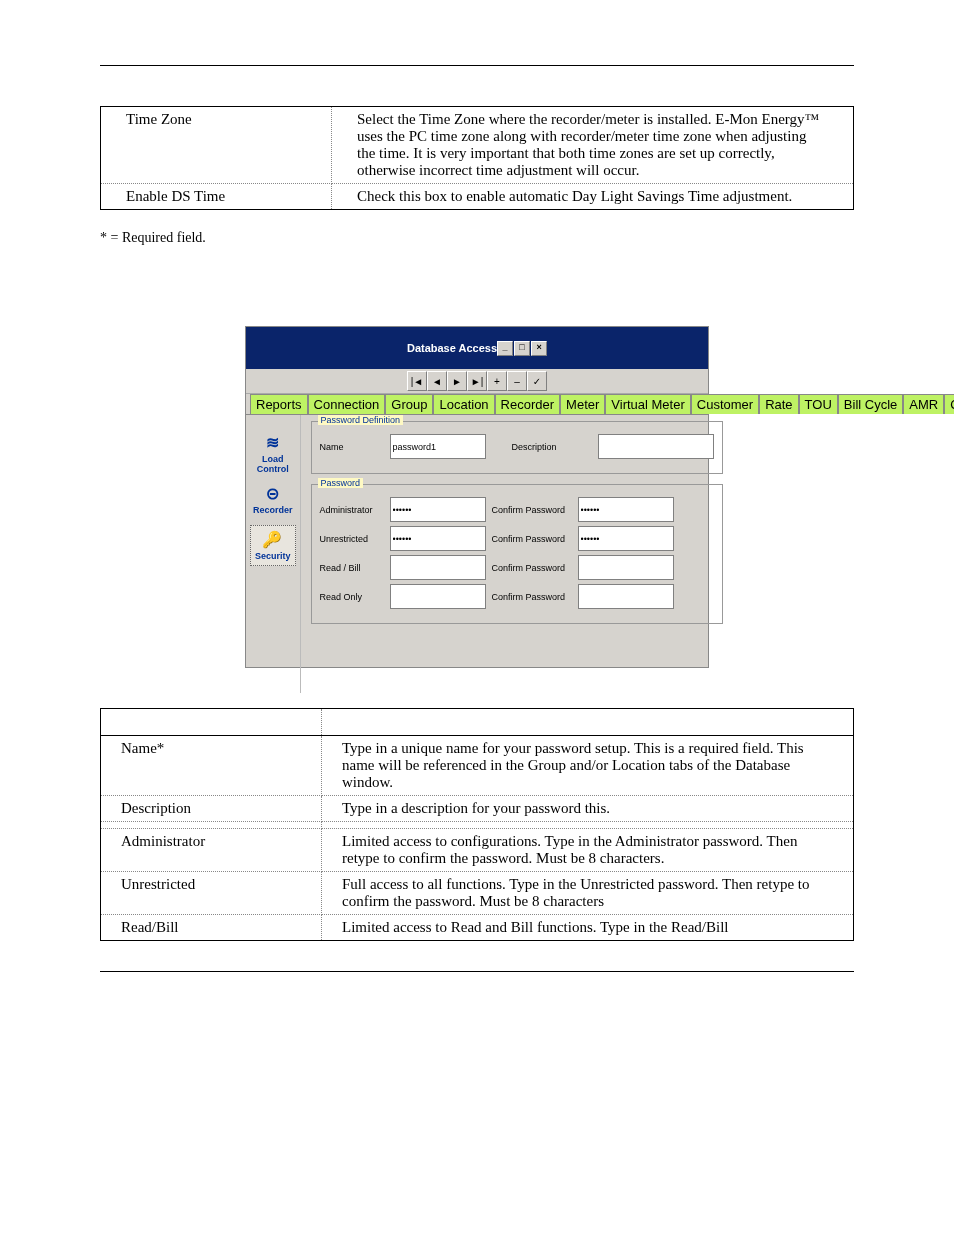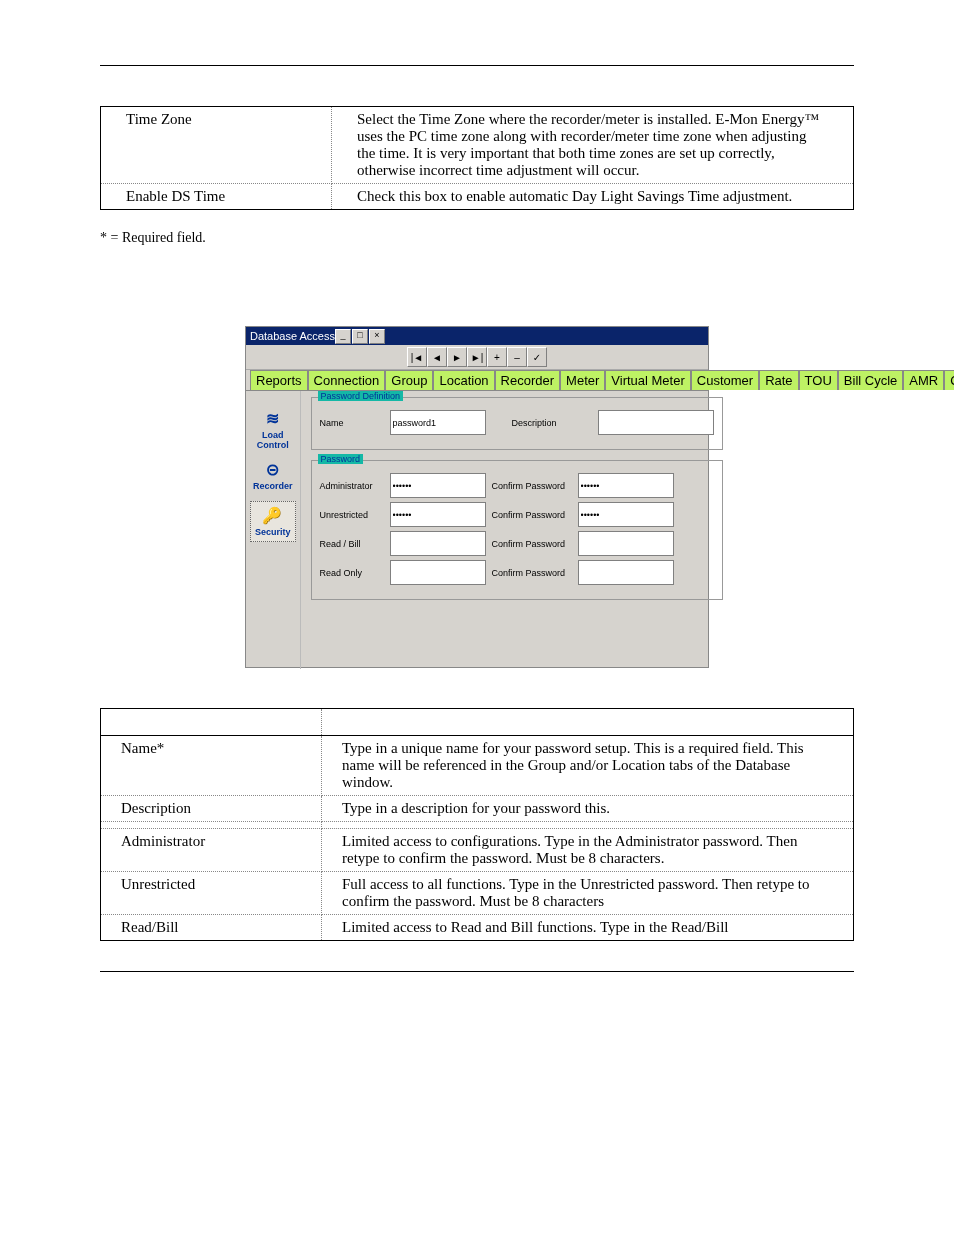--- a/index.html
+++ b/index.html
@@ -8,36 +8,36 @@
   .content{margin:0 100px}
   .tbl1{width:100%;border-collapse:collapse;margin-top:40px;border:1px solid #000}
   .tbl1 td{vertical-align:top;padding:4px 25px;font-size:15px}
   .tbl1 .lc{width:180px;border-right:1px dotted #888;border-bottom:1px dotted #888}
   .tbl1 .rc{border-bottom:1px dotted #888}
   .tbl1 tr:last-child td{border-bottom:none}
   .req{margin-top:20px;font-size:14px}
   .para{margin-top:70px;font-size:15px;line-height:1.3}
   
   .shot{width:462px;height:340px;margin:80px auto 0 auto;border:1px solid #888;background:#d6d3ce;font-family:Tahoma,Arial,sans-serif;font-size:10px;color:#000;position:relative}
-  .titlebar{background:#0a246a;color:#fff;height:18px;line-height:18px;padding:0 4px;display:flex;justify-content:flex-start;align-items:center;font-weight:normal;font-size:11px}
+  .titlebar{background:#0a246a;color:#fff;height:18px;line-height:18px;padding:12px 4px;display:flex;justify-content:center;align-items:center;font-weight:bold;font-size:11px}
   .winbtns{display:flex;gap:1px}
   .winbtn{width:14px;height:13px;background:#d6d3ce;border:1px solid #fff;border-right-color:#808080;border-bottom-color:#808080;font-size:9px;line-height:11px;text-align:center;color:#000;font-family:Arial}
   .toolbar{height:24px;display:flex;justify-content:center;align-items:center;gap:0;border-bottom:1px solid #aaa}
   .tbtn{width:18px;height:18px;border:1px solid #fff;border-right-color:#808080;border-bottom-color:#808080;background:#d6d3ce;display:flex;align-items:center;justify-content:center;font-size:10px;font-family:Arial}
   .tabbar{height:20px;display:flex;align-items:flex-end;padding:0 4px;border-bottom:1px solid #888;gap:0}
   .tab{padding:2px 5px;border:1px solid #888;border-bottom:none;background:#bef264;font-size:13px;white-space:nowrap}
   .tab.oth{margin-left:auto}
   .body-area{display:flex;height:calc(100% - 62px)}
   .side{width:80px;border-right:1px solid #bbb;padding:8px 4px;text-align:center}
   .side-item{margin:10px 0;font-size:9px;color:#003399;font-weight:bold}
   .side-item.active{border:1px dotted #666;background:#e8e5de;padding:4px}
   .side-icon{font-size:16px;display:block;margin-bottom:2px}
   .main{flex:1;padding:6px 10px}
   .gbox{border:1px solid #999;padding:8px 8px 10px 8px;position:relative;margin-bottom:10px}
-  .gbox .gtitle{position:absolute;top:-7px;left:6px;background:#14b8a6;padding:0 3px;color:#003399;font-size:9px}
+  .gbox .gtitle{position:absolute;top:-7px;left:6px;background:#fef9c3;padding:0 3px;color:#003399;font-size:9px}
   .row{display:flex;align-items:center;margin:4px 0;gap:6px}
   .lbl{width:64px;font-size:9px}
   .lbl2{width:80px;font-size:9px}
   .inp{height:15px;border:1px solid #808080;background:#fff;font-size:9px;padding:4px 2px;width:90px}
   .inp.wide{width:110px}
   
   .tbl2{width:100%;border-collapse:collapse;margin-top:40px;border:1px solid #000}
   .tbl2 td{vertical-align:top;padding:4px 20px;font-size:15px;border-bottom:1px dotted #888}
   .tbl2 .hc{border-bottom:1px solid #000;height:18px}
   .tbl2 .lc{width:180px;border-right:1px dotted #888}

